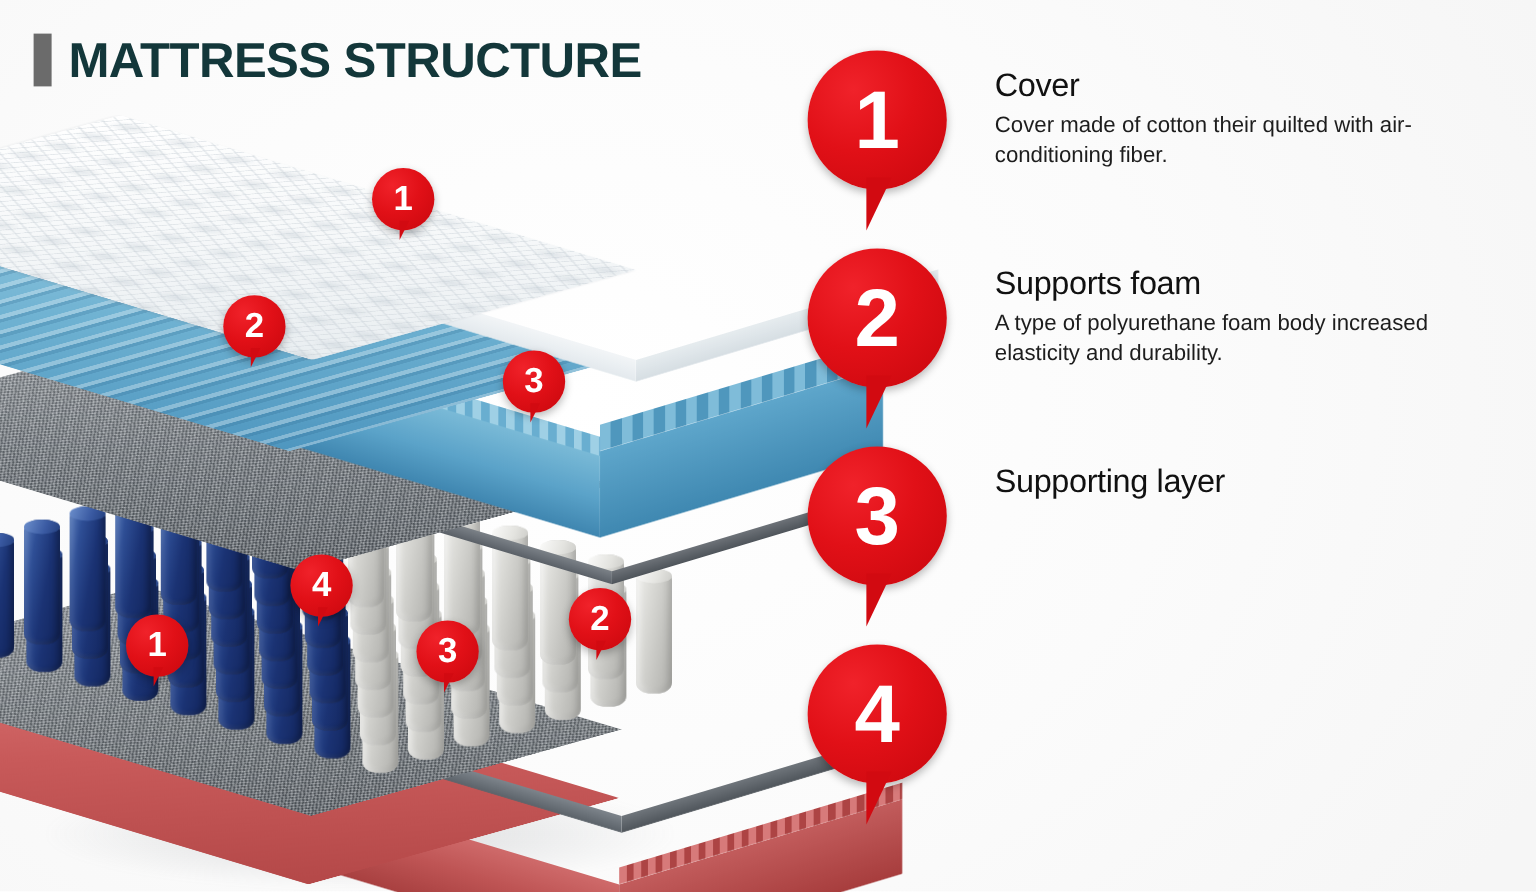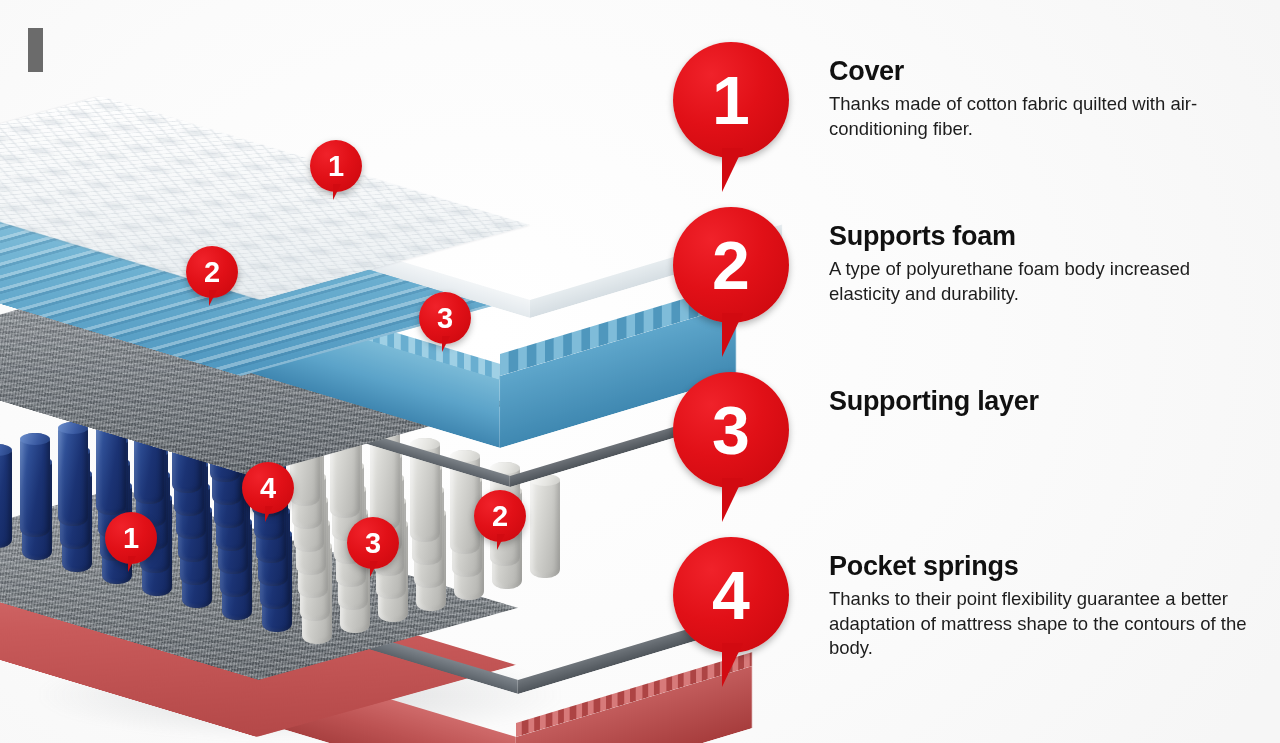--- a/index.html
+++ b/index.html
@@ -327,41 +327,42 @@
     bottom: -29%;
     left: 42%;
   }
   .legend-text {
     margin-left: 40px;
     padding-top: 14px;
     max-width: 430px;
   }
   .legend-title {
     font-size: 27px;
-    font-weight: 700;
+    font-weight: 400;
     color: #111111;
     line-height: 1.12;
     margin: 0 0 6px 0;
     letter-spacing: -0.3px;
   }
   .legend-desc {
     font-size: 18.5px;
     color: #1d1d1d;
     line-height: 1.33;
     margin: 0;
     font-weight: 400;
   }
 </style>
 </head>
 <body>
 
 <div id="page">
 
   <div id="title-block">
     <div id="title-accent"></div>
+    <div id="title-text">MATTRESS STRUCTURE</div>
   </div>
 
   <div id="illustration">
 
     <div id="base-shadow"></div>
 
     <div class="layer" id="base-layer">
       <div class="plate" id="base-side"></div>
       <div class="plate" id="base-side-teeth"></div>
       <div class="plate" id="base-front"></div>
@@ -487,21 +488,21 @@
       </div>
   </div>
 
   <div id="legend">
       <div class="legend-item">
         <div class="pin pin-lg">
           <span class="pin-num">1</span>
         </div>
         <div class="legend-text">
           <div class="legend-title">Cover</div>
-          <div class="legend-desc">Thanks made of cotton fabric quilted with air-conditioning fiber.</div>
+          <div class="legend-desc">Cover made of cotton their quilted with air-conditioning fiber.</div>
         </div>
       </div>
       <div class="legend-item">
         <div class="pin pin-lg">
           <span class="pin-num">2</span>
         </div>
         <div class="legend-text">
           <div class="legend-title">Supports foam</div>
           <div class="legend-desc">A type of polyurethane foam body increased elasticity and durability.</div>
         </div>
@@ -511,20 +512,16 @@
           <span class="pin-num">3</span>
         </div>
         <div class="legend-text">
           <div class="legend-title">Supporting layer</div>
         </div>
       </div>
       <div class="legend-item">
         <div class="pin pin-lg">
           <span class="pin-num">4</span>
         </div>
-        <div class="legend-text">
-          <div class="legend-title">Pocket springs</div>
-          <div class="legend-desc">Thanks to their point flexibility guarantee a better adaptation of mattress shape to the contours of the body.</div>
-        </div>
       </div>
     </div>
 
 </div>
 
 </body></html>

